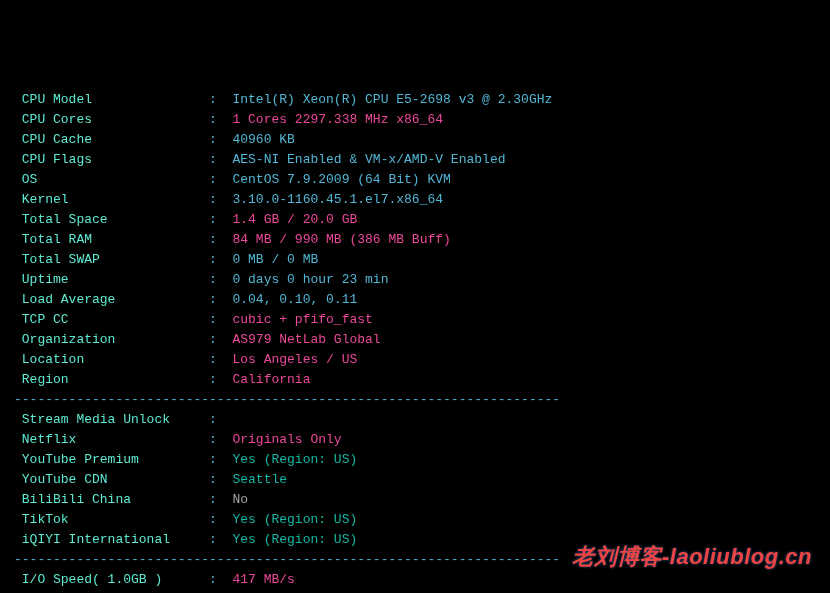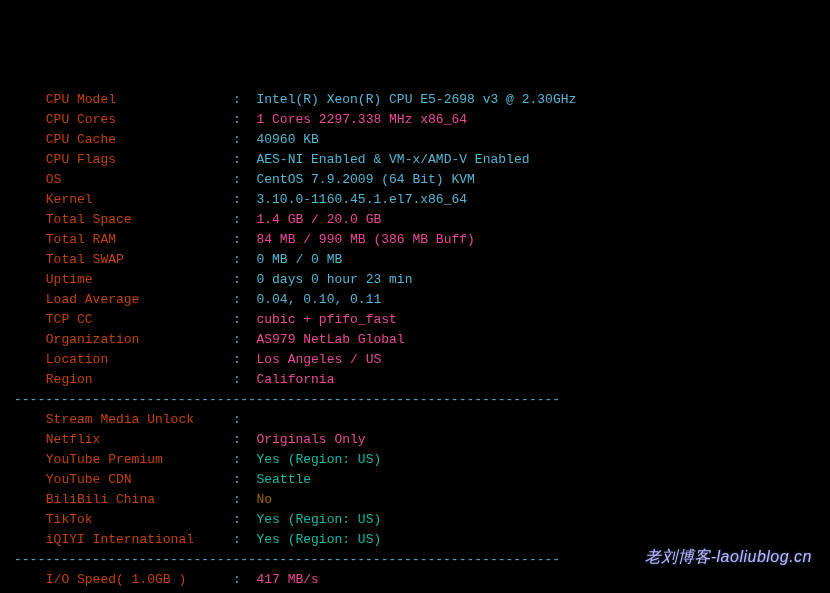--- a/index.html
+++ b/index.html
@@ -10,43 +10,43 @@
     line-height: 20px;
     color: #ccc;
     width: 830px;
     height: 593px;
     padding: 10px 14px;
     white-space: pre;
     overflow: hidden;
     position: relative;
   }
   .row { display: flex; }
-  .label { color: #c2410c; width: 25ch; display: inline-block; margin-left: 24px; }
+  .label { color: #5eead4; width: 25ch; display: inline-block; }
   .colon { color: #52b6d4; }
   .cyan { color: #52b6d4; }
   .yellow { color: #ec4899; }
   .green { color: #14b8a6; }
-  .red { color: #a16207; }
+  .red { color: #a3a3a3; }
   .sep {
     color: #52b6d4;
     letter-spacing: 0;
     overflow: hidden;
     width: 100%;
     display: block;
     height: 20px;
   }
   .watermark {
     position: absolute;
     bottom: 26px;
     right: 18px;
     font-family: "Arial", sans-serif;
-    font-size: 16px;
-    font-weight: normal;
+    font-size: 22px;
+    font-weight: bold;
     font-style: italic;
-    color: #c4b5fd;
+    color: #ef4444;
     text-shadow: 0 0 3px rgba(80,140,220,0.6);
     letter-spacing: 0.5px;
     pointer-events: none;
   }
 </style>
 </head>
 <body>
 
 
 

